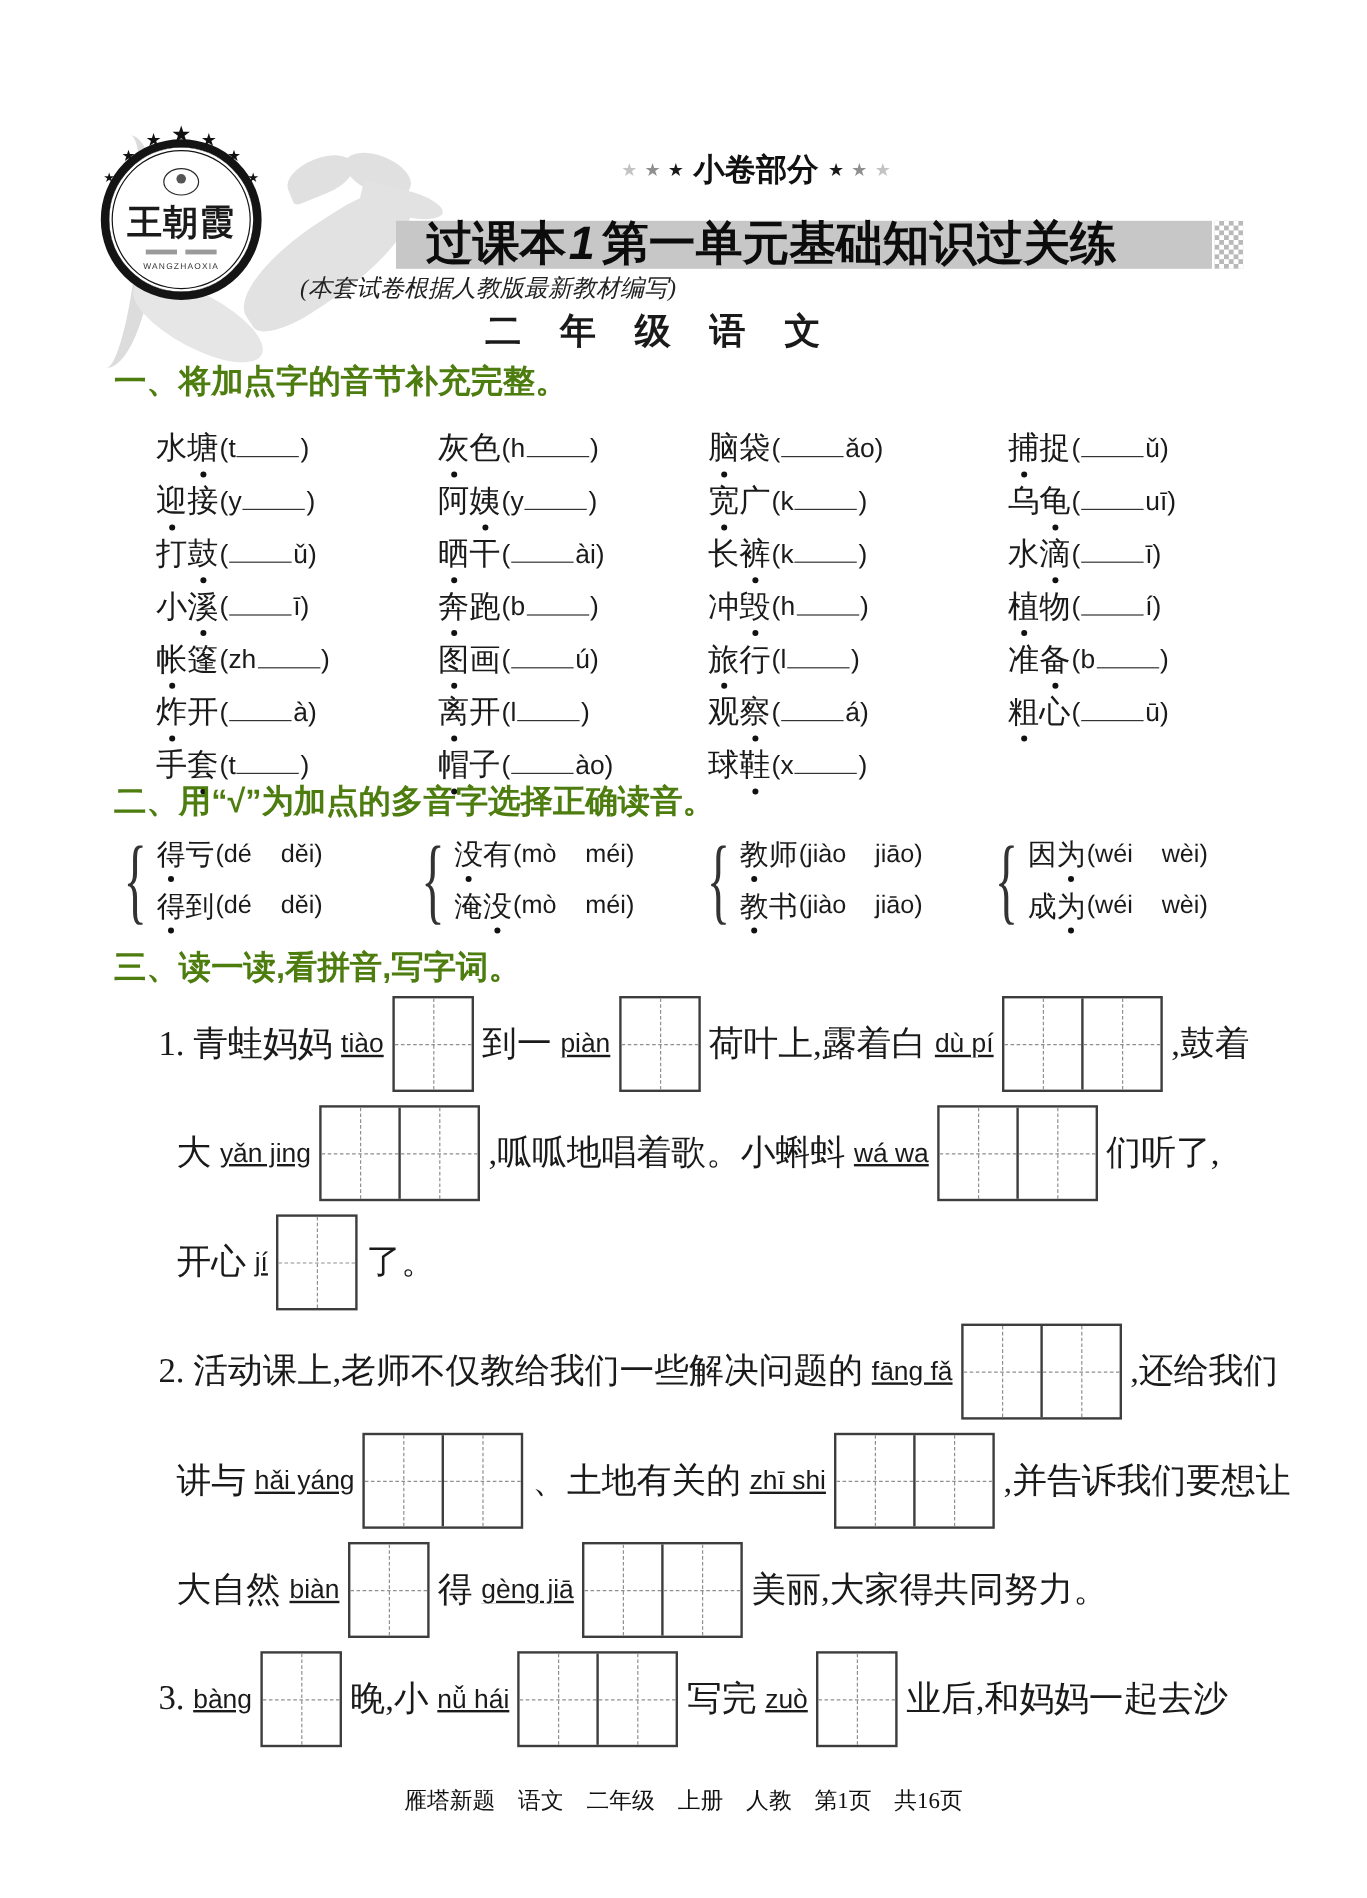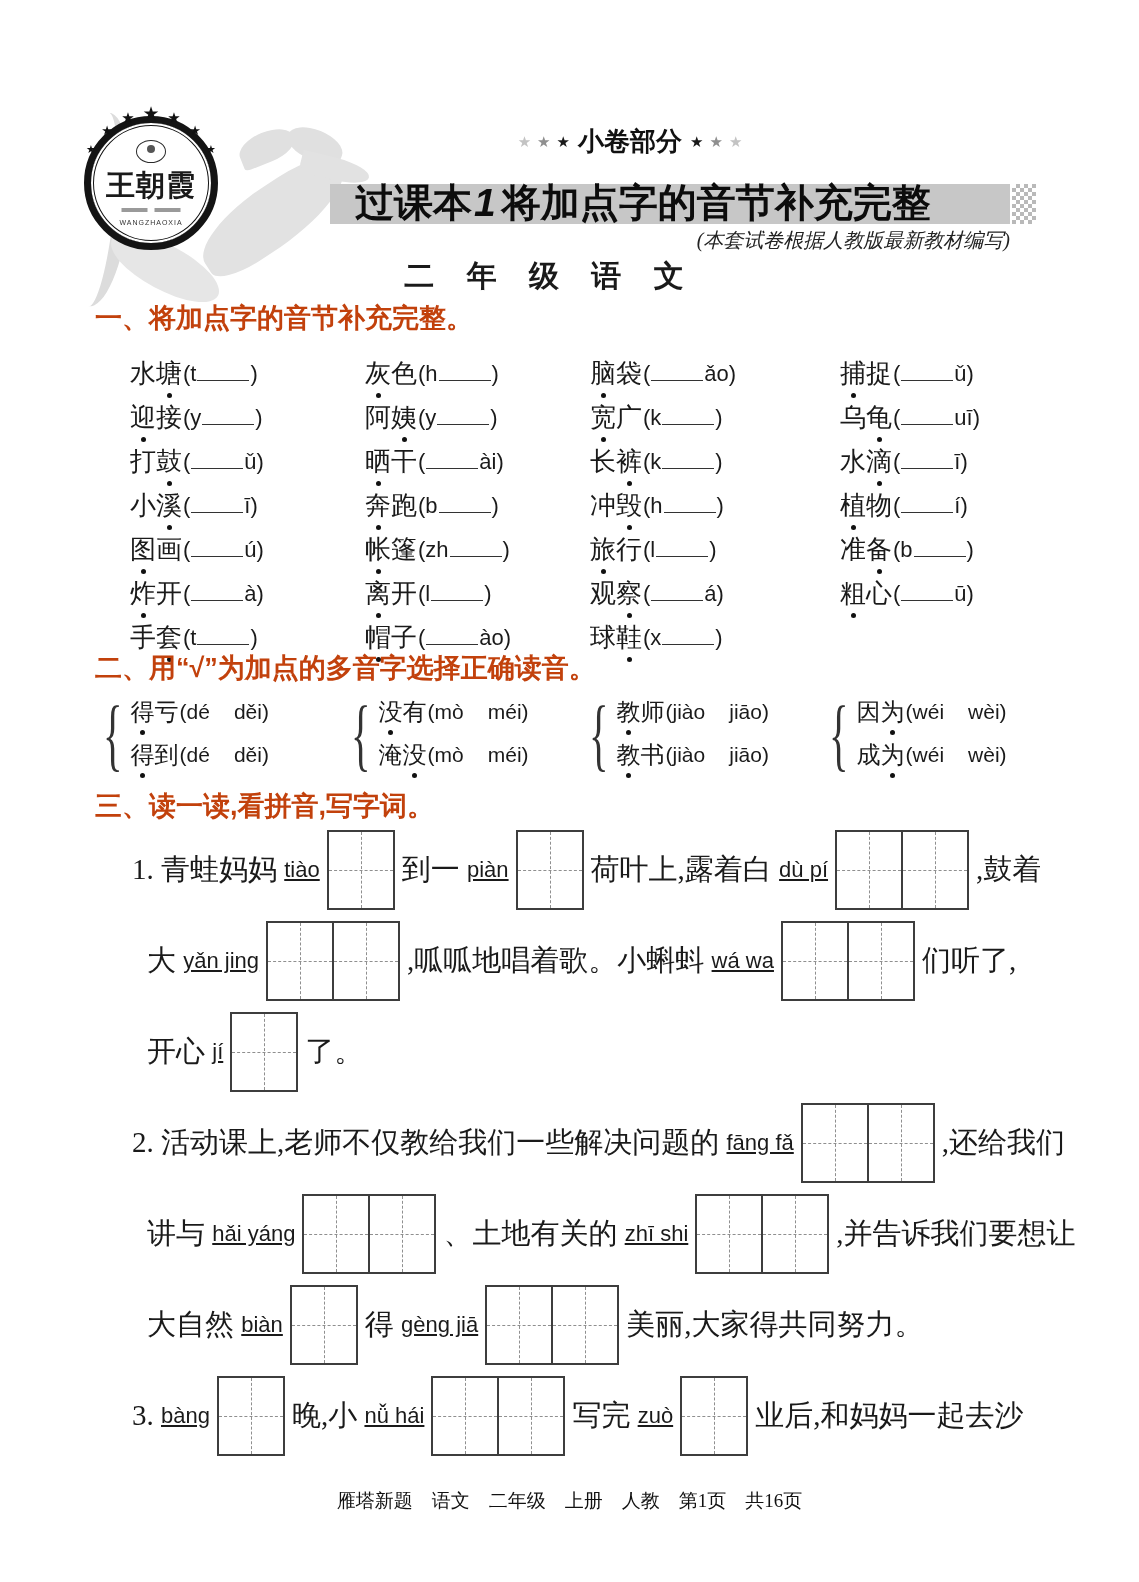--- a/index.html
+++ b/index.html
@@ -34,25 +34,25 @@
   .badge{position:absolute;left:330px;top:124px;width:600px;text-align:center;z-index:1;white-space:nowrap;}
   .badge .bstar{font-size:15px;vertical-align:3px;margin:0 3px;}
   .bs1{color:#c3c3c3;} .bs2{color:#8f8f8f;} .bs3{color:#191919;}
   .badge .btxt{font-family:Liberation Sans, sans-serif;font-weight:bold;font-size:26px;color:#111;margin:0 5px;}
 
   .band{position:absolute;left:330px;top:184px;width:680px;height:40px;background:#c7c7c7;z-index:1;}
   .band .title{position:absolute;left:25px;top:-8px;white-space:nowrap;font-family:"Liberation Sans",sans-serif;font-weight:bold;font-size:39px;color:#0c0c0c;}
   .band .title .num{font-style:italic;margin:0 6px 0 2px;}
   .checker{position:absolute;left:1012px;top:184px;width:24px;height:40px;z-index:1;
     background-image:conic-gradient(#b9b9b9 25%,#fff 0 50%,#b9b9b9 0 75%,#fff 0);background-size:8px 8px;}
-  .subtitle{position:absolute;left:250px;top:227px;width:760px;text-align:right;font-size:20px;font-style:italic;color:#222;z-index:1;}
+  .subtitle{position:absolute;left:250px;top:227px;width:760px;text-align:left;font-size:20px;font-style:italic;color:#222;z-index:1;}
   .grade{position:absolute;left:210px;top:256px;width:680px;text-align:center;font-family:"Liberation Sans",sans-serif;font-weight:bold;font-size:30px;letter-spacing:12px;z-index:1;}
 
   
-  .shead{font-family:"Liberation Sans",sans-serif;font-weight:bold;font-size:27px;color:#c2410c;white-space:nowrap;}
+  .shead{font-family:"Liberation Sans",sans-serif;font-weight:bold;font-size:27px;color:#4d7c0f;white-space:nowrap;}
 
   
   .s1{position:absolute;left:95px;top:300px;width:960px;z-index:1;}
   .s1-grid{margin-top:15px;padding-left:35px;display:grid;grid-template-columns:235px 225px 250px auto;}
   .entry{height:44px;display:flex;align-items:center;white-space:nowrap;font-size:26px;}
   .word{margin-right:1px;}
   .ch{position:relative;display:inline-block;}
   .ch.dot::after{content:"";position:absolute;left:50%;margin-left:-2.5px;bottom:-7px;width:5px;height:5px;border-radius:50%;background:#111;}
   .paren{font-size:22px;color:#1a1a1a;}
   .blank{display:inline-block;width:52px;height:0.95em;border-bottom:1.5px solid #333;margin:0 1px;}
@@ -113,21 +113,21 @@
     </div>
   <div class="arc">WANGZHAOXIA</div>
 </div>
 
 <div class="badge">
   <span class="bstar bs1">★</span><span class="bstar bs2">★</span><span class="bstar bs3">★</span><span class="btxt">小卷部分</span><span class="bstar bs3">★</span><span class="bstar bs2">★</span><span class="bstar bs1">★</span>
 </div>
 
 <div class="band">
   <div class="title">
-    <span>过课本</span><span class="num">1</span><span>将加点字的音节补充完整</span>
+    <span>过课本</span><span class="num">1</span><span>第一单元基础知识过关练</span>
   </div>
 </div>
 <div class="checker"></div>
 <div class="subtitle">(本套试卷根据人教版最新教材编写)</div>
 <div class="grade">二 年 级 语 文</div>
 
 <div class="s1">
   <div class="shead">一、将加点字的音节补充完整。</div>
   <div class="s1-grid" id="s1-grid">
       <div class="entry">
@@ -188,26 +188,26 @@
       </div>
       <div class="entry">
         <span class="word hz "><span class="ch">冲</span><span class="ch dot">毁</span></span>
         <span class="py paren">(h<span class="blank"></span>)</span>
       </div>
       <div class="entry">
         <span class="word hz "><span class="ch dot">植</span><span class="ch">物</span></span>
         <span class="py paren">(<span class="blank"></span>í)</span>
       </div>
       <div class="entry">
+        <span class="word hz "><span class="ch dot">帐</span><span class="ch">篷</span></span>
+        <span class="py paren">(zh<span class="blank"></span>)</span>
+      </div>
+      <div class="entry">
         <span class="word hz "><span class="ch dot">图</span><span class="ch">画</span></span>
         <span class="py paren">(<span class="blank"></span>ú)</span>
-      </div>
-      <div class="entry">
-        <span class="word hz "><span class="ch dot">帐</span><span class="ch">篷</span></span>
-        <span class="py paren">(zh<span class="blank"></span>)</span>
       </div>
       <div class="entry">
         <span class="word hz "><span class="ch dot">旅</span><span class="ch">行</span></span>
         <span class="py paren">(l<span class="blank"></span>)</span>
       </div>
       <div class="entry">
         <span class="word hz "><span class="ch">准</span><span class="ch dot">备</span></span>
         <span class="py paren">(b<span class="blank"></span>)</span>
       </div>
       <div class="entry">

